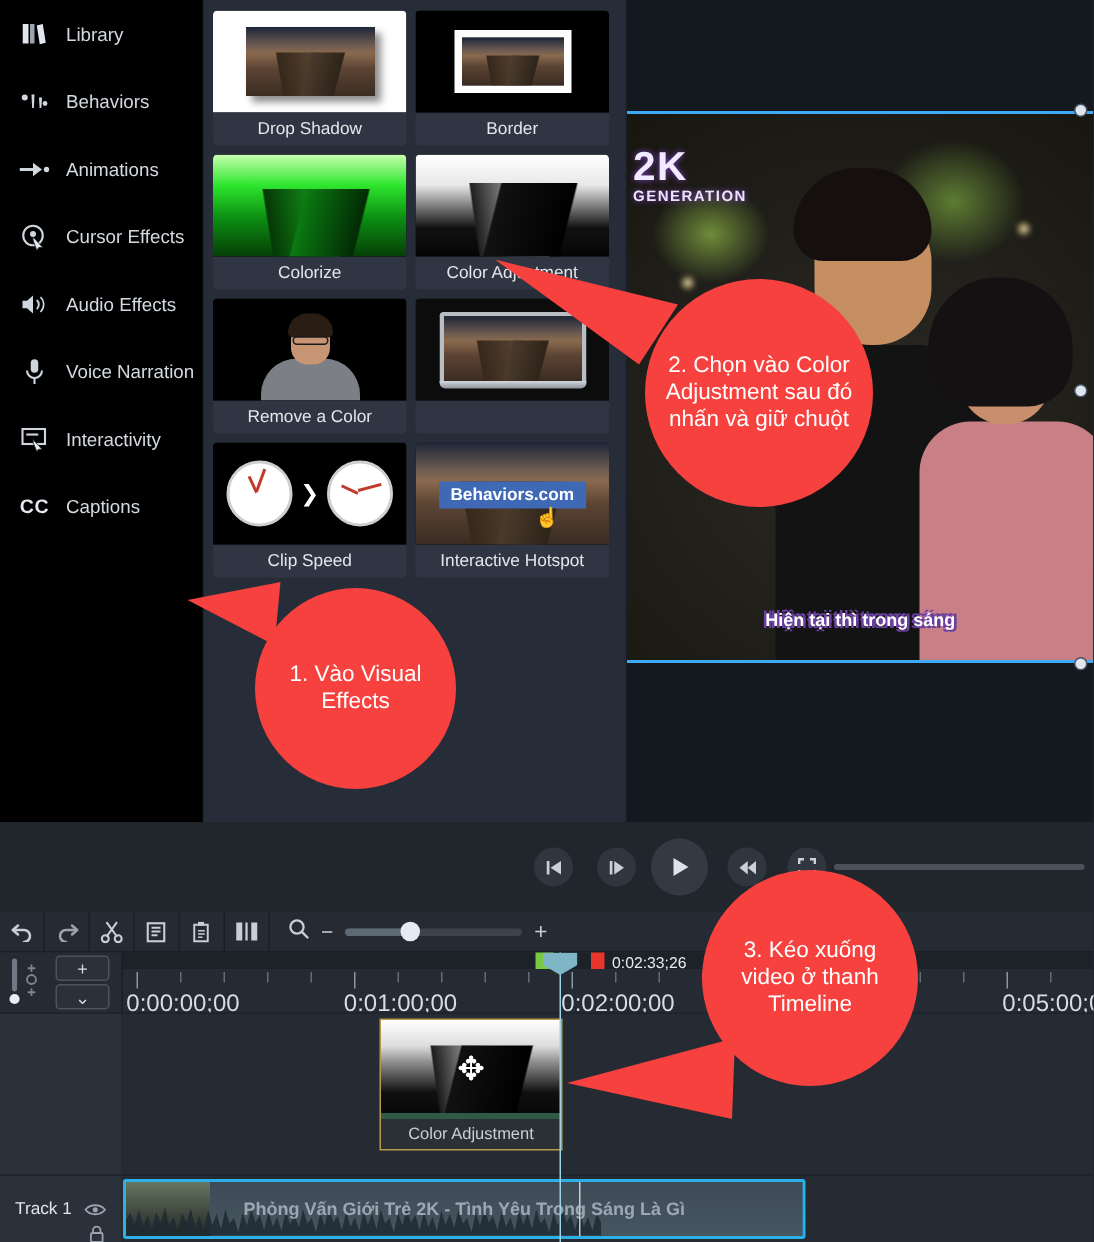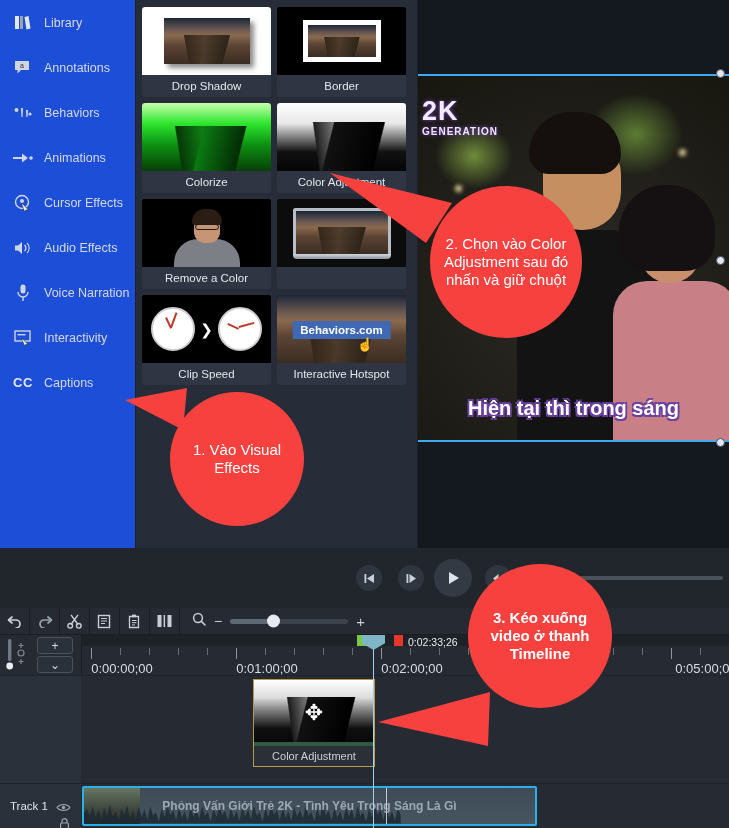--- a/index.html
+++ b/index.html
@@ -7,21 +7,21 @@
     width: 729px; height: 828px;
     background: #21262d;
     font-family: "Liberation Sans", sans-serif;
     overflow: hidden;
   }
   #app { position: relative; width: 729px; height: 828px; background: #21262d; }
 
   
   .sidebar {
     position: absolute; left: 0; top: 0; width: 136px; height: 576px;
-    background: #1d4ed8; border-right: 1px solid #1c2028; text-align: center;
+    background: #000000; border-right: 1px solid #1c2028; text-align: center;
   }
   .side-item {
     position: relative; display: flex; align-items: center; gap: 10px;
     height: 45px; padding-left: 12px; color: #d4d9e0; font-size: 12.5px;
   }
   .side-item.active { background: #2e3542; }
   .side-item.active:after {
     content: ""; position: absolute; right: -1px; top: 2px; bottom: 2px;
     width: 3px; background: #2f9e6e;
   }
@@ -132,21 +132,21 @@
   .woman-face { position:absolute; left:24px; top:26px; width:62px; height:72px; border-radius:30px 30px 32px 32px; background:#c98f6d; }
   .woman-body { position:absolute; left:-2px; top:96px; width:126px; height:170px; border-radius:34px 34px 0 0; background:#c97f86; }
   .watermark {
     position:absolute; left:4px; top:22px; color:#fff; font-weight:bold; line-height:1;
     text-shadow: 0 0 4px #7a3fc0;
   }
   .wm-2k { font-size:27px; letter-spacing:1px; color:#f2eaff; }
   .wm-gen { font-size:10px; letter-spacing:1px; color:#efe4ff; margin-top:2px; }
   .subtitle {
     position:absolute; left:0; right:0; bottom:20px; text-align:center;
-    color:#fff; font-size:20px; font-weight:bold;
+    color:#fff; font-size:12px; font-weight:bold;
     text-shadow: -1.6px -1.6px 0 #6b3fa0, 1.6px -1.6px 0 #6b3fa0, -1.6px 1.6px 0 #6b3fa0, 1.6px 1.6px 0 #6b3fa0;
   }
   .handle {
     position:absolute; width:9px; height:9px; border-radius:50%;
     background:#dfe6ee; border:1.5px solid #4a5161;
   }
 
   
   .player-bar { position:absolute; left:0; top:548px; right:0; height:60px; background:#21262d; }
   .pbtn {
@@ -173,21 +173,21 @@
     display:flex; align-items:center; justify-content:center; color:#d5dbe3; font-size:12px; background:#2b313a;
   }
   .track-ctl-plus { top:2px; }
   .track-ctl-chev { top:21px; }
   .tl-zoomctl { position:absolute; left:4px; top:3px; width:30px; height:34px; }
 
   .ruler { position:absolute; left:81px; top:27px; right:0; height:40px; background:#262b33; border-left:1px solid #1a1e25; }
   .ruler-top { position:absolute; left:0; right:0; top:0; height:11px; background:#1d2128; }
   .tick { position:absolute; top:13px; width:1px; height:7px; background:#646c77; }
   .tick.major { height:11px; background:#8d96a1; }
-  .rlabel { position:absolute; top:26px; color:#d7dde4; font-size:13px; transform:translateX(-50%); white-space:nowrap; }
+  .rlabel { position:absolute; top:26px; color:#d7dde4; font-size:16px; transform:translateX(-50%); white-space:nowrap; }
   .marker-green { position:absolute; top:0; width:12px; height:11px; background:#7ac943; }
   .marker-red { position:absolute; top:0; width:9px; height:11px; background:#e8362c; }
   .playhead-time { position:absolute; top:1px; color:#e7ecf2; font-size:10.5px; }
   .playhead {
     position:absolute; top:0; bottom:0; width:1px; background:#9fd4e6; z-index:8;
   }
   .playhead-cap {
     position:absolute; left:-11px; top:0; width:23px; height:15px; background:#7fb6c6;
     clip-path: polygon(0 0, 100% 0, 100% 55%, 50% 100%, 0 55%);
   }
@@ -238,29 +238,20 @@
       <span class="side-ico">
         <svg width="17" height="15" viewBox="0 0 17 15">
             <rect x="0" y="1" width="4" height="13" fill="#e2e7ee"></rect>
             <rect x="5" y="1" width="3" height="13" fill="#9aa3ae"></rect>
             <path d="M9.5 2 L13.5 1 L15.5 13.5 L11.5 14.5 Z" fill="#e2e7ee"></path>
           </svg>
       </span>
       <span class="side-label">Library</span>
     </div>
 
-    <div class="side-item">
-      <span class="side-ico">
-        <svg width="18" height="15" viewBox="0 0 18 15">
-            <path d="M1 1 H15 V10 H7 L3.5 13.5 V10 H1 Z" fill="#cfd6de"></path>
-            <text x="8" y="8" font-size="7" text-anchor="middle" fill="#272d38" font-family="sans-serif">a</text>
-          </svg>
-      </span>
-      <span class="side-label">Annotations</span>
-    </div>
 
 
     <div class="side-item">
       <span class="side-ico">
         <svg width="18" height="15" viewBox="0 0 18 15">
             <circle cx="2.5" cy="5" r="2" fill="#cfd6de"></circle>
             <path d="M7 3 L9 3 L8.6 12 L7.4 12 Z" fill="#cfd6de"></path>
             <path d="M12 5 L14 5 L13.6 12 L12.4 12 Z" fill="#cfd6de"></path>
             <circle cx="16" cy="9" r="1.6" fill="#cfd6de"></circle>
           </svg>
@@ -666,17 +657,17 @@
   <svg class="tail" style="left:330px; top:155px; width:130px; height:95px;" viewBox="0 0 130 95">
     <path d="M0 18 L122 48 L96 88 Z" fill="#f6413f"></path>
   </svg>
   <div class="callout" style="left:430px; top:186px; width:152px; height:152px;">
     <div class="ctext">2. Chọn vào Color Adjustment sau đó nhấn và giữ chuột</div>
   </div>
 
   <svg class="tail" style="left:378px; top:690px; width:120px; height:70px;" viewBox="0 0 120 70">
     <path d="M0 32 L112 2 L110 56 Z" fill="#f6413f"></path>
   </svg>
-  <div class="callout" style="left:468px; top:564px; width:144px; height:144px;font-weight:bold;">
+  <div class="callout" style="left:468px; top:580px; width:144px; height:144px;">
     <div class="ctext">3. Kéo xuống video ở thanh Timeline</div>
   </div>
 
 </div>
 
 </body></html>

